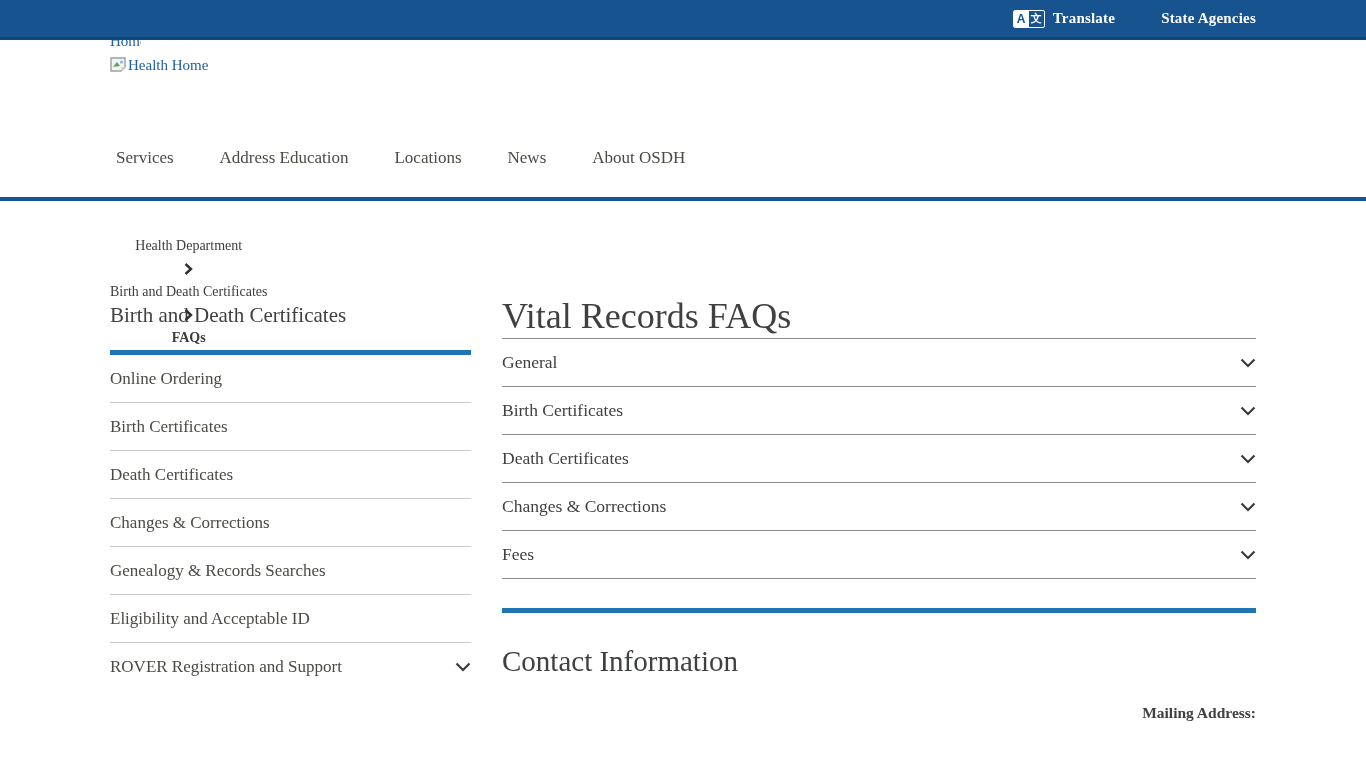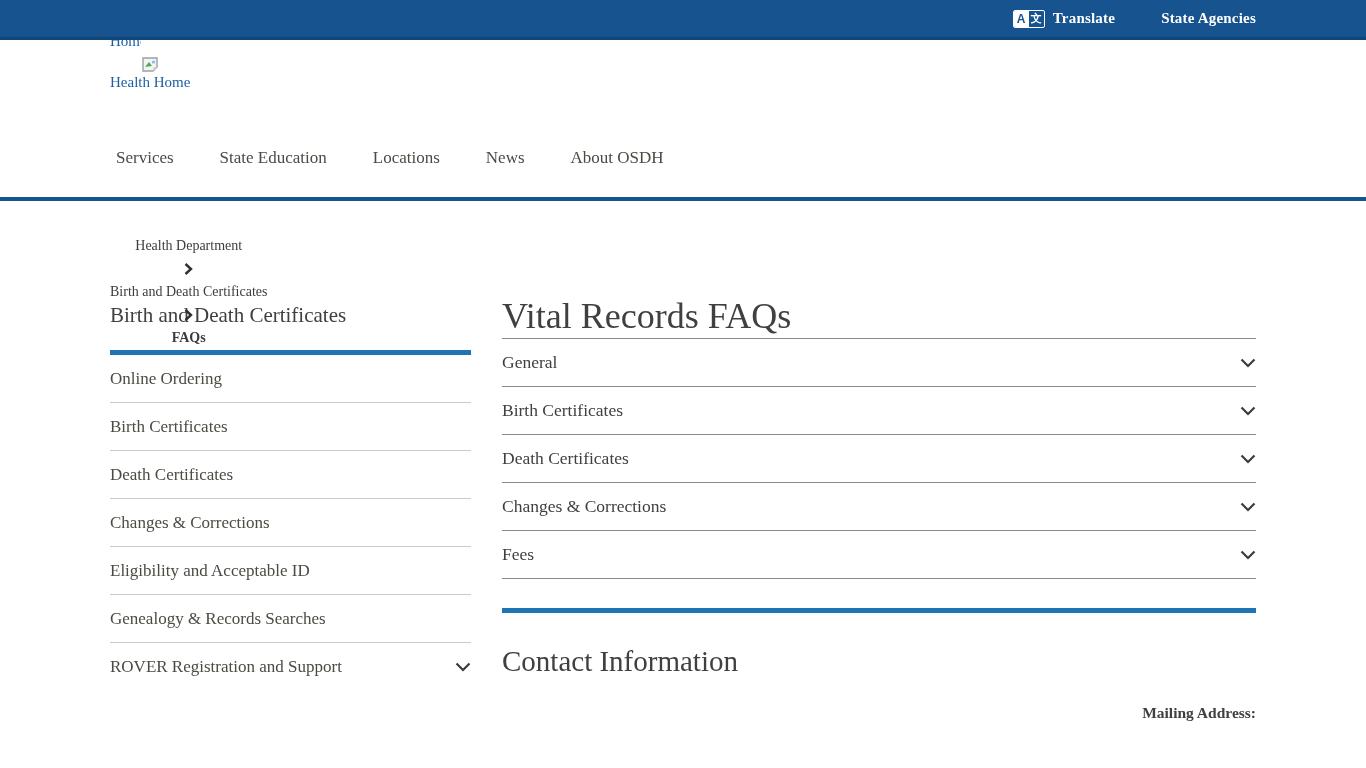--- a/index.html
+++ b/index.html
@@ -41,22 +41,22 @@
   
   .header {
     position: absolute; left: 0; top: 40px; width: 1366px; height: 161px;
     background: #ffffff; border-bottom: 4px solid #17538f; z-index: 1;
   }
   .home-broken { position: absolute; left: 110px; top: -42px; z-index: 3; }
   .home-alt {
     position: absolute; left: 110px; top: -7px; width: 31px; height: 16px; overflow: hidden;
     color: #1e5fa3; font-size: 15px; white-space: nowrap; z-index: 0;
   }
-  .healthhome { position: absolute; left: 110px; top: 17px; display: flex; align-items: center; gap: 2px;
-    color: #1e5fa3; font-size: 15px; text-decoration: none; cursor: pointer; flex-direction: column; }
+  .healthhome { position: absolute; left: 110px; top: 17px; display: flex; align-items: flex-start; gap: 2px;
+    color: #1e5fa3; font-size: 15px; text-decoration: none; cursor: pointer; }
   .broken-img { width: 16px; height: 15px; display: inline-block; }
 
   .search-wrap { position: absolute; left: 1092px; top: 30px; width: 164px; height: 38px;
     border-bottom: 2px solid #3a3a3a; }
   .search-input {
     border: none; outline: none; background: transparent; width: 128px; height: 34px;
     font-family: "Liberation Serif", serif; font-size: 17px; font-weight: bold; color: #3a3a3a;
   }
   .search-input::placeholder { color: #3a3a3a; opacity: 1; font-weight: bold; }
   .search-btn { position: absolute; right: 2px; top: 6px; width: 24px; height: 24px;
@@ -135,21 +135,21 @@
         <path d="M3 10 l4-5 3 4 z" fill="#57a55a"></path>
         <circle cx="11.5" cy="5" r="1.6" fill="#8ab4f8"></circle>
         <path d="M15 10 l-4 4 v-4 z" fill="#d7d7d4"></path>
       </svg>
       <span>Health Home</span>
     </a>
 
 
     <nav class="nav">
       <a class="nav-item">Services</a>
-      <a class="nav-item">State Education</a>
+      <a class="nav-item">Address Education</a>
       <a class="nav-item">Locations</a>
       <a class="nav-item">News</a>
       <a class="nav-item">About OSDH</a>
     </nav>
   </div>
 
   <div class="breadcrumb">
     <span class="crumb">Health Department</span>
     <span class="crumb-sep">
       <svg width="9" height="12" viewBox="0 0 9 12">
@@ -174,24 +174,24 @@
     <div class="side-item">
       <span>Birth Certificates</span>
     </div>
     <div class="side-item">
       <span>Death Certificates</span>
     </div>
     <div class="side-item">
       <span>Changes &amp; Corrections</span>
     </div>
     <div class="side-item">
+      <span>Genealogy &amp; Records Searches</span>
+    </div>
+    <div class="side-item">
       <span>Eligibility and Acceptable ID</span>
-    </div>
-    <div class="side-item">
-      <span>Genealogy &amp; Records Searches</span>
     </div>
     <div class="side-item">
       <span>ROVER Registration and Support</span>
       <svg class="chev" width="16" height="10" viewBox="0 0 16 10">
         <polyline points="1.5,1.5 8,8 14.5,1.5" fill="none" stroke="#3c3c3c" stroke-width="2.2"></polyline>
       </svg>
     </div>
   </aside>
 
   <main class="main">

